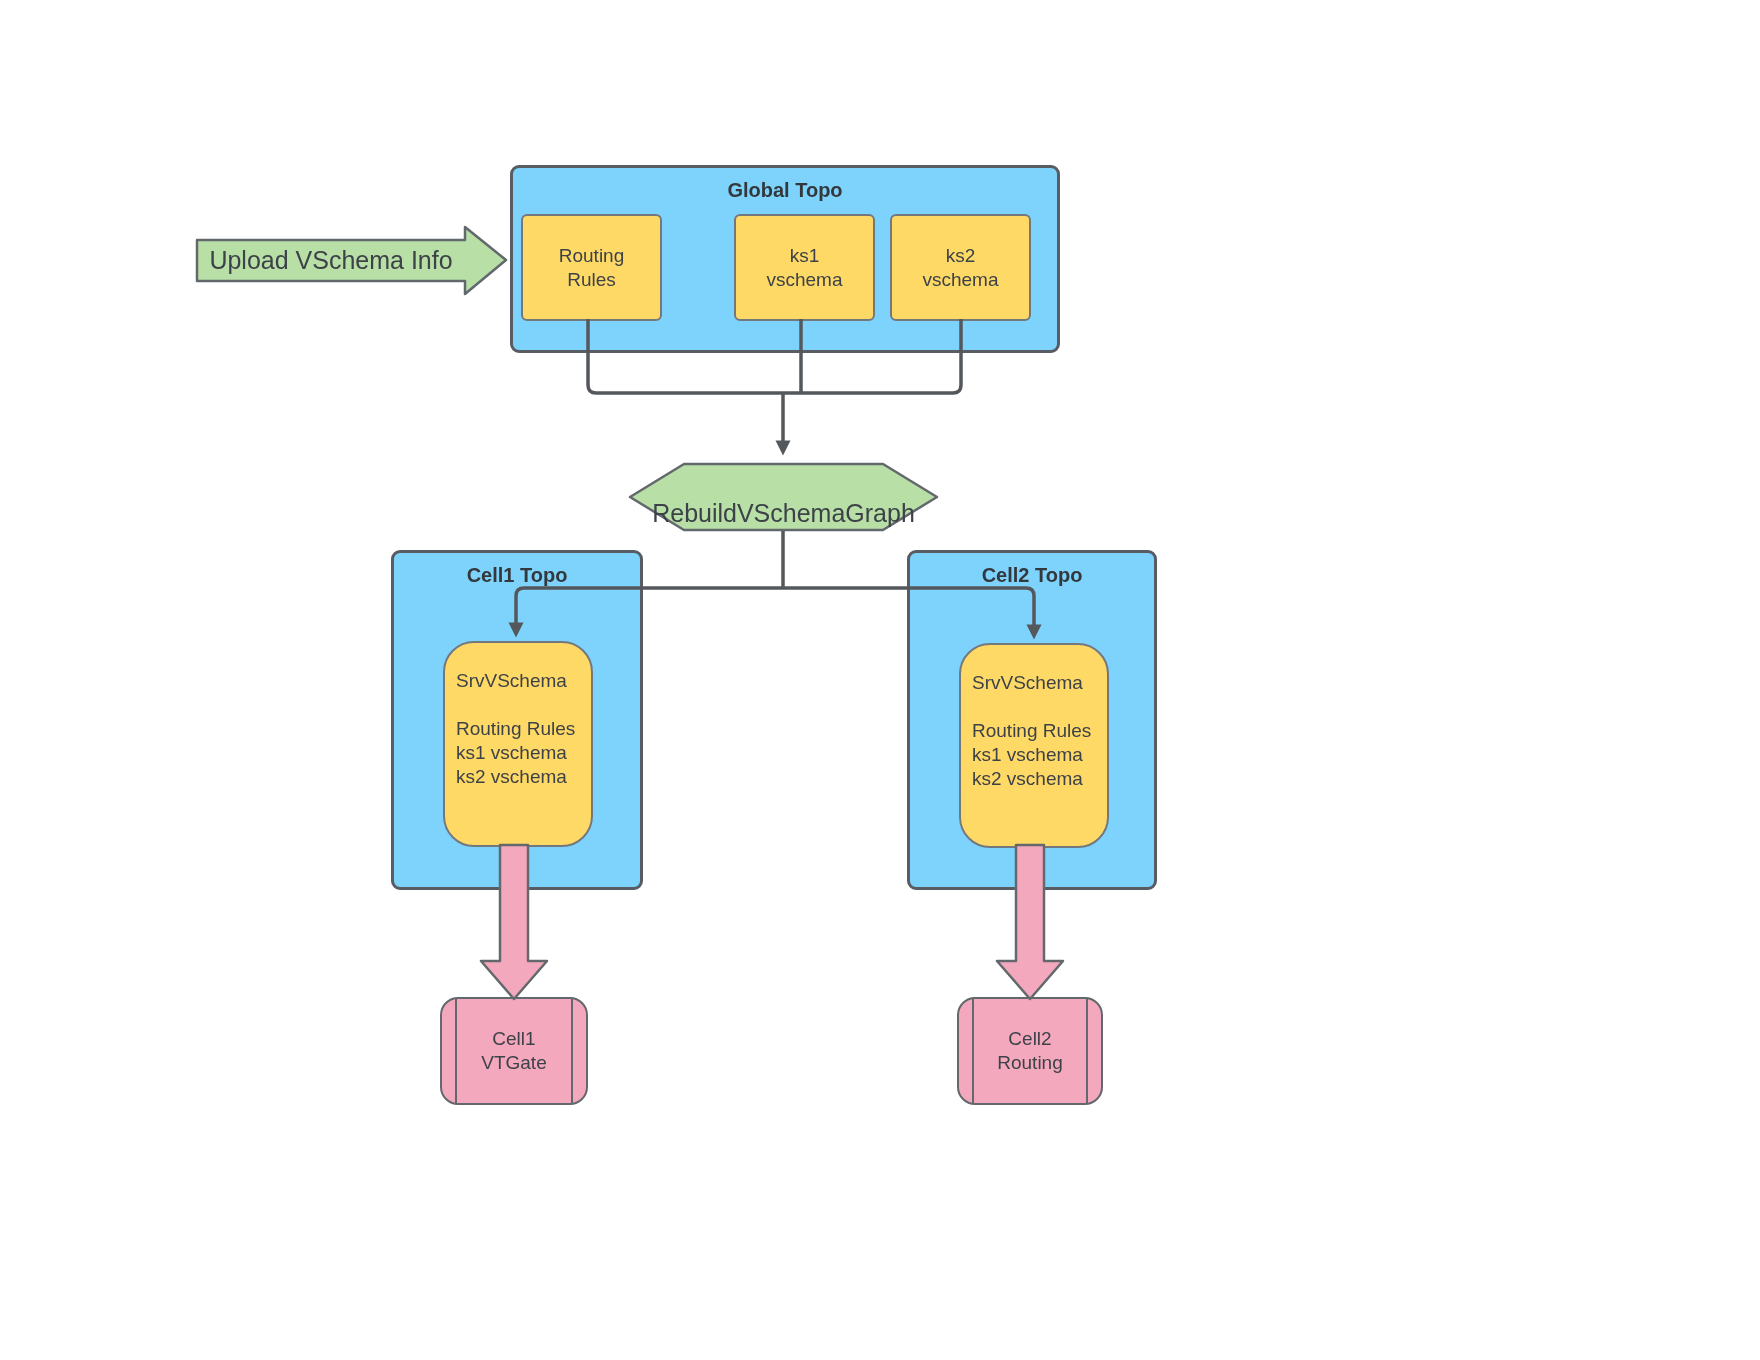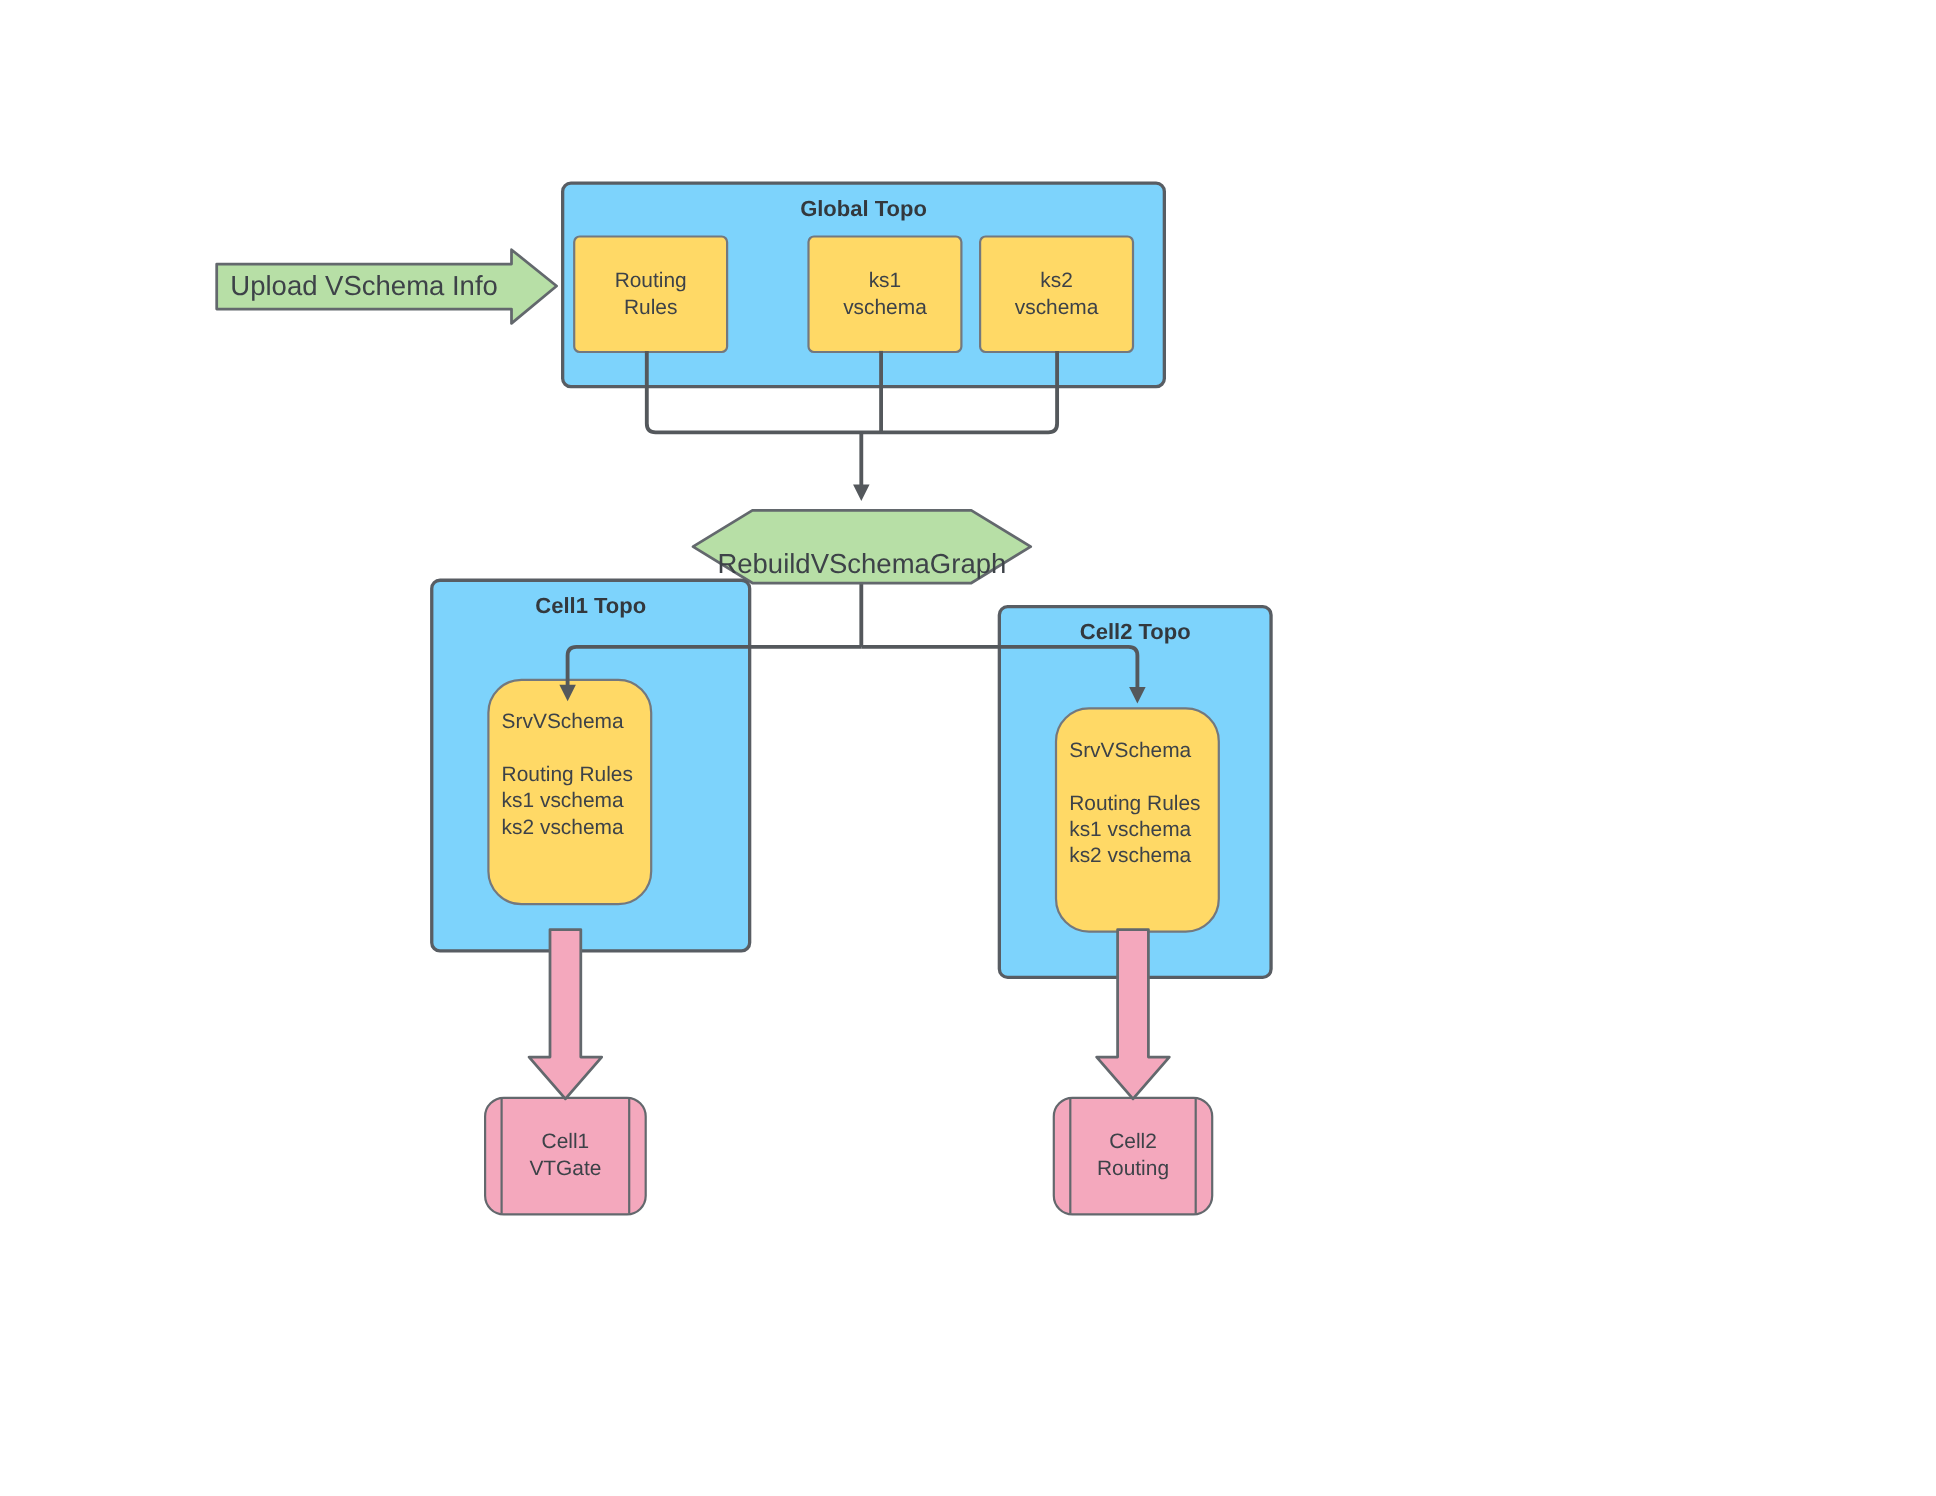--- a/index.html
+++ b/index.html
@@ -60,21 +60,21 @@
   <div class="container" style="left:510px; top:165px; width:550px; height:188px;">
     <div class="container-title">Global Topo</div>
     <div class="node" style="left:8px;   top:46px; width:141px; height:107px;">Routing
 Rules</div>
     <div class="node" style="left:221px; top:46px; width:141px; height:107px;">ks1
 vschema</div>
     <div class="node" style="left:377px; top:46px; width:141px; height:107px;">ks2
 vschema</div>
   </div>
 
-  <div class="container" style="left:391px; top:526px; width:292px; height:340px;">
+  <div class="container" style="left:391px; top:550px; width:252px; height:340px;">
     <div class="container-title">Cell1 Topo</div>
     <div class="node srv" style="left:49px; top:88px; width:150px; height:206px;">SrvVSchema
 
 Routing Rules
 ks1 vschema
 ks2 vschema</div>
   </div>
 
   <div class="container" style="left:907px; top:550px; width:250px; height:340px;">
     <div class="container-title">Cell2 Topo</div>

